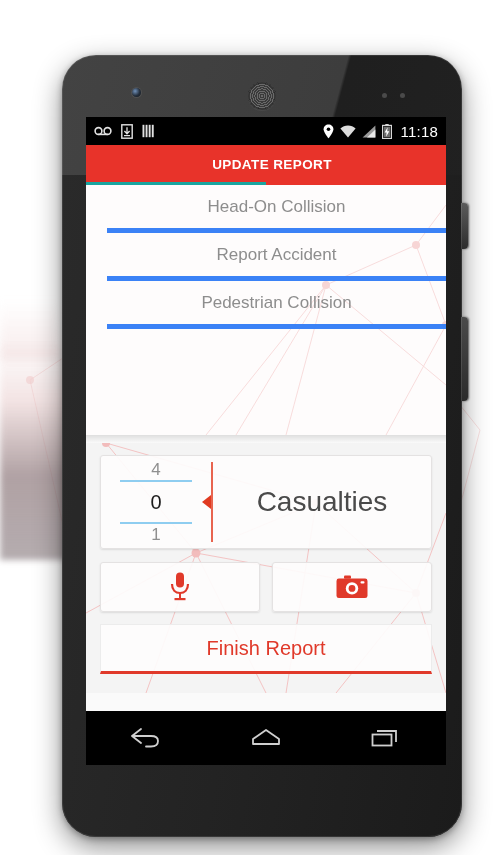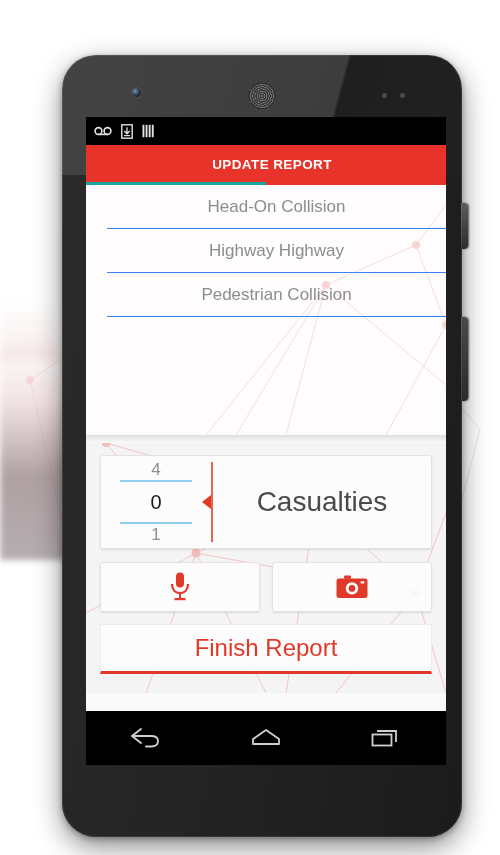--- a/index.html
+++ b/index.html
@@ -101,21 +101,21 @@
   .tab-indicator{
     position:absolute;left:0;bottom:0;width:50%;height:3px;background:#1aa5a0;
   }
 
   
   .listarea{
     position:relative;background:#fefcfc;height:250px;overflow:hidden;
   }
   .list-row{
     height:43px;line-height:43px;text-align:center;color:#8d8d8d;font-size:17px;
-    border-bottom:1px solid #3b82f6;position:relative;z-index:2;margin-left:21px;
+    border-bottom:5px solid #3b82f6;position:relative;z-index:2;margin-left:21px;
   }
   .listarea .netbg{position:absolute;inset:0;z-index:1;opacity:.85;}
 
   
   .list-shadow{
     height:8px;background:linear-gradient(180deg,rgba(0,0,0,.11),rgba(0,0,0,0));
     position:relative;z-index:3;
   }
 
   
@@ -158,21 +158,21 @@
 
   
   .media-row{display:flex;gap:12px;margin-top:13px;}
   .media-btn{
     flex:1;height:48px;display:flex;align-items:center;justify-content:center;
   }
 
   
   .finish-btn{
     margin-top:12px;height:46px;display:flex;align-items:center;justify-content:center;
-    color:#e0392a;font-size:24px;border-bottom:3px solid #e0392a;
+    color:#e0392a;font-size:20px;border-bottom:3px solid #e0392a;
     background:rgba(253,252,252,.93);border-left:1px solid #ececec;
     border-right:1px solid #ececec;border-top:1px solid #ececec;
   }
 
   
   .navbar{
     position:absolute;left:0;bottom:0;width:100%;height:54px;background:#000;
     display:flex;align-items:center;justify-content:space-around;
   }
   .nav-btn{width:46px;height:34px;display:flex;align-items:center;justify-content:center;}
@@ -231,20 +231,40 @@
           <path d="M6 3.3 L6 9.2 M3.4 7 L6 9.8 L8.6 7" stroke="#e2e2e2" stroke-width="1.3" fill="none"></path>
           <rect x="3" y="11" width="6" height="1.2" fill="#e2e2e2"></rect>
         </svg>
         <svg class="sb-ico" width="14" height="14" viewBox="0 0 14 14">
           <rect x="0.5" y="0.8" width="1.9" height="12.4" fill="#e2e2e2"></rect>
           <rect x="3.6" y="0.8" width="1.9" height="12.4" fill="#e2e2e2"></rect>
           <rect x="6.7" y="0.8" width="1.9" height="12.4" fill="#e2e2e2"></rect>
           <rect x="9.8" y="0.8" width="1.9" height="12.4" fill="#e2e2e2"></rect>
         </svg>
       </div>
+      <div class="sb-right">
+        <svg class="sb-ico" width="11" height="15" viewBox="0 0 11 15">
+          <path d="M5.5 0.6 C2.7 0.6 0.6 2.7 0.6 5.3 C0.6 8.6 5.5 14.4 5.5 14.4 C5.5 14.4 10.4 8.6 10.4 5.3 C10.4 2.7 8.3 0.6 5.5 0.6 Z" fill="#ffffff"></path>
+          <circle cx="5.5" cy="5.2" r="1.8" fill="#000000"></circle>
+        </svg>
+        <svg class="sb-ico" width="16" height="13" viewBox="0 0 16 13">
+          <path d="M8 12.6 L0.4 3.4 C2.5 1.5 5.1 0.5 8 0.5 C10.9 0.5 13.5 1.5 15.6 3.4 Z" fill="#dcdcdc"></path>
+        </svg>
+        <svg class="sb-ico" width="14" height="13" viewBox="0 0 14 13">
+          <path d="M13.4 0.6 L13.4 12.5 L0.6 12.5 Z" fill="#9a9a9a"></path>
+          <path d="M13.4 4.6 L13.4 12.5 L5.0 12.5 Z" fill="#e8e8e8"></path>
+        </svg>
+        <svg class="sb-ico" width="10" height="15" viewBox="0 0 10 15">
+          <rect x="3.3" y="0" width="3.4" height="1.5" fill="#d8d8d8"></rect>
+          <rect x="0.6" y="1.4" width="8.8" height="13.1" fill="none" stroke="#d8d8d8" stroke-width="1.2"></rect>
+          <rect x="1.8" y="2.6" width="6.4" height="10.7" fill="#6e6e6e"></rect>
+          <path d="M5.6 3.2 L2.6 8.4 L4.6 8.4 L4.1 12.8 L7.3 7.2 L5.2 7.2 Z" fill="#ffffff"></path>
+        </svg>
+        <div class="sb-time">11:18</div>
+      </div>
     </div>
 
     <div class="tabbar">
       <div class="tab">UPDATE REPORT</div>
       <div class="tab-indicator"></div>
     </div>
 
     <div class="listarea">
       <svg class="netbg" viewBox="0 0 360 250" preserveAspectRatio="none">
         <g stroke="#f6d2d2" stroke-width="0.9" fill="none">
@@ -252,21 +272,21 @@
           <path d="M240 100 L360 200 M240 100 L150 250 M330 60 L360 20"></path>
           <path d="M120 250 L240 100 M300 250 L360 140"></path>
         </g>
         <g fill="#f6cfcf">
             <circle cx="240" cy="100" r="4"></circle>
             <circle cx="330" cy="60" r="4"></circle>
             <circle cx="360" cy="140" r="4"></circle>
           </g>
       </svg>
       <div class="list-row">Head-On Collision</div>
-      <div class="list-row">Highway Highway</div>
+      <div class="list-row">Report Accident</div>
       <div class="list-row">Pedestrian Collision</div>
     </div>
     <div class="list-shadow"></div>
 
     <div class="bottom">
       <svg class="netbg" viewBox="0 0 360 250" preserveAspectRatio="none">
         <g stroke="#f3c3c3" stroke-width="1" fill="none">
           <path d="M20 0 L110 110 L230 60 L330 150 L360 70"></path>
           <path d="M110 110 L60 250 M110 110 L180 250 M230 60 L200 250"></path>
           <path d="M330 150 L250 250 M330 150 L360 250 M20 0 L230 60"></path>

